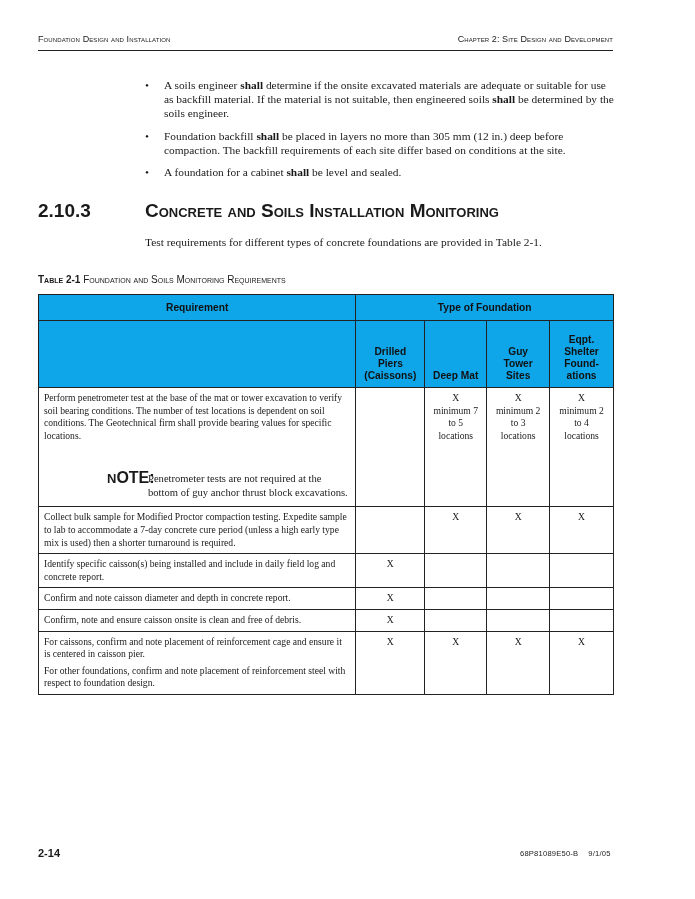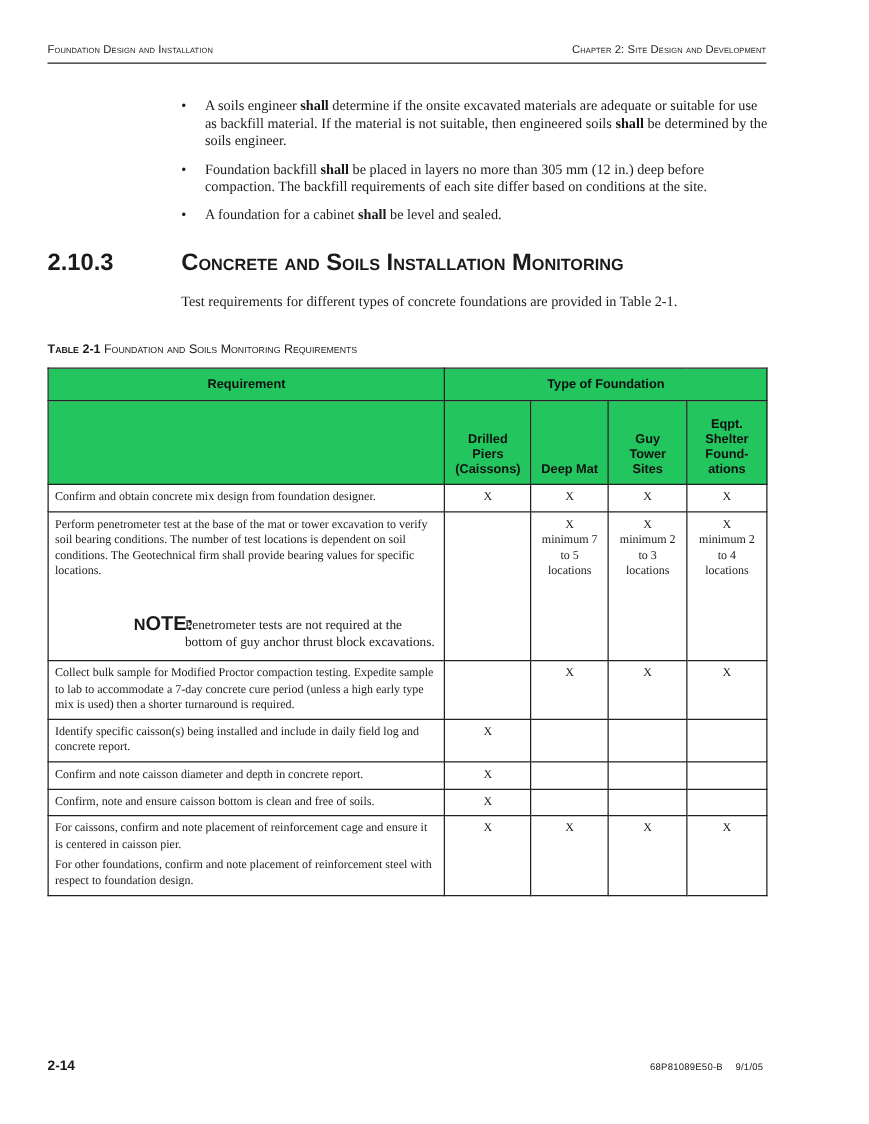--- a/index.html
+++ b/index.html
@@ -21,21 +21,21 @@
   .section-heading .num { position: absolute; left: 0; top: 0; font-size: 19px; }
   .section-heading .title { position: absolute; left: 107px; top: 0; font-size: 19px; }
 
   .intro { position: absolute; top: 236px; left: 145px; font-size: 11.4px; }
 
   .table-caption { position: absolute; top: 274px; left: 38px; font-size: 10px; }
   .table-caption b { font-weight: bold; }
 
   table.req { position: absolute; top: 294px; left: 38px; width: 576px; border-collapse: collapse; }
   table.req td, table.req th { border: 1px solid #222; padding: 0; }
-  table.req th { background: #22c55e; font-family: "Liberation Sans", "DejaVu Sans", sans-serif; font-weight: bold; font-size: 10.2px; line-height: 12px; color: #111; }
+  table.req th { background: #0ea5e9; font-family: "Liberation Sans", "DejaVu Sans", sans-serif; font-weight: bold; font-size: 10.2px; line-height: 12px; color: #111; }
   table.req th.h1 { height: 25px; vertical-align: middle; text-align: center; }
   table.req th.h2 { height: 61px; vertical-align: bottom; text-align: center; padding-bottom: 5px; }
   table.req col.c0 { width: 318px; }
   table.req col.c1 { width: 69px; }
   table.req col.c2 { width: 62px; }
   table.req col.c3 { width: 63px; }
   table.req col.c4 { width: 64px; }
   table.req td { font-family: "Liberation Serif", "DejaVu Serif", serif; font-size: 9.6px; line-height: 12.6px; vertical-align: top; }
   table.req td.req-text { padding: 4px 6px 4px 5px; }
   table.req td.mark { text-align: center; padding-top: 4px; }
@@ -95,29 +95,20 @@
       <th class="h2"></th>
     <th class="h2"><span>Drilled</span><br><span>Piers</span><br><span>(Caissons)</span></th>
         <th class="h2"><span>Deep Mat</span></th>
         <th class="h2"><span>Guy</span><br><span>Tower</span><br><span>Sites</span></th>
         <th class="h2"><span>Eqpt.</span><br><span>Shelter</span><br><span>Found-</span><br><span>ations</span></th>
       </tr>
   </thead>
   <tbody id="tbody">
       <tr>
         <td class="req-text">
-          <p>Confirm and obtain concrete mix design from foundation designer.</p>
-        </td>
-        <td class="mark"><span>X</span></td>
-        <td class="mark"><span>X</span></td>
-        <td class="mark"><span>X</span></td>
-        <td class="mark"><span>X</span></td>
-      </tr>
-      <tr>
-        <td class="req-text">
           <p>Perform penetrometer test at the base of the mat or tower excavation to verify soil bearing conditions. The number of test locations is dependent on soil conditions. The Geotechnical firm shall provide bearing values for specific locations.</p>
           <div class="note">
             <span class="label"><span>N</span><span class="small">OTE:</span></span>
             <span class="body">Penetrometer tests are not required at the bottom of guy anchor thrust block excavations.</span>
           </div>
         </td>
         <td class="mark"></td>
         <td class="mark"><span>X</span><br><span>minimum 7</span><br><span>to 5</span><br><span>locations</span></td>
         <td class="mark"><span>X</span><br><span>minimum 2</span><br><span>to 3</span><br><span>locations</span></td>
         <td class="mark"><span>X</span><br><span>minimum 2</span><br><span>to 4</span><br><span>locations</span></td>
@@ -144,21 +135,21 @@
         <td class="req-text">
           <p>Confirm and note caisson diameter and depth in concrete report.</p>
         </td>
         <td class="mark"><span>X</span></td>
         <td class="mark"></td>
         <td class="mark"></td>
         <td class="mark"></td>
       </tr>
       <tr>
         <td class="req-text">
-          <p>Confirm, note and ensure caisson bottom is clean and free of soils.</p>
+          <p>Confirm, note and ensure caisson onsite is clean and free of debris.</p>
         </td>
         <td class="mark"><span>X</span></td>
         <td class="mark"></td>
         <td class="mark"></td>
         <td class="mark"></td>
       </tr>
       <tr>
         <td class="req-text">
           <p>For caissons, confirm and note placement of reinforcement cage and ensure it is centered in caisson pier.</p>
           <p>For other foundations, confirm and note placement of reinforcement steel with respect to foundation design.</p>

